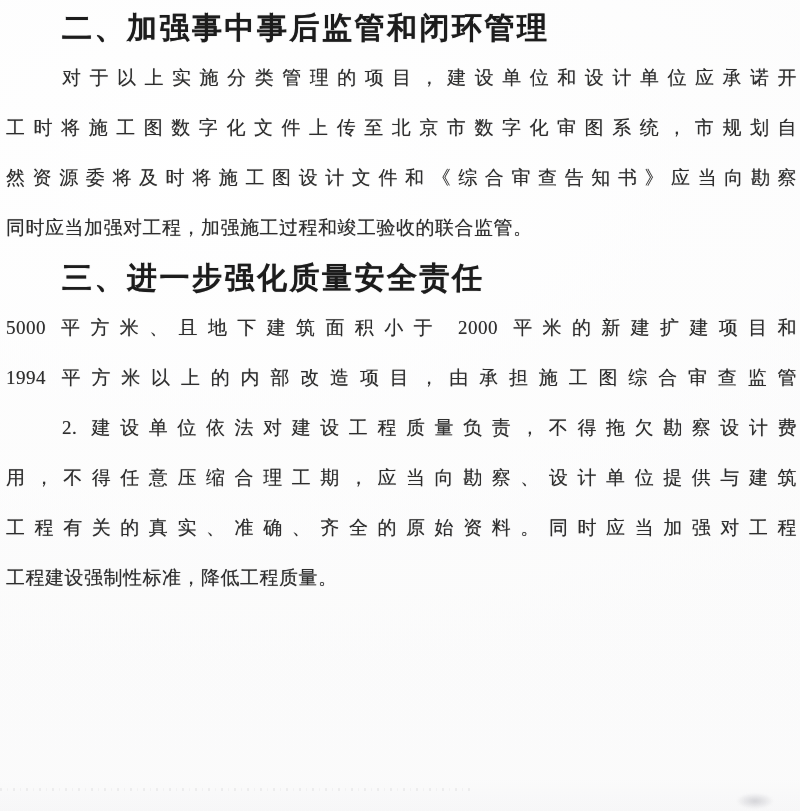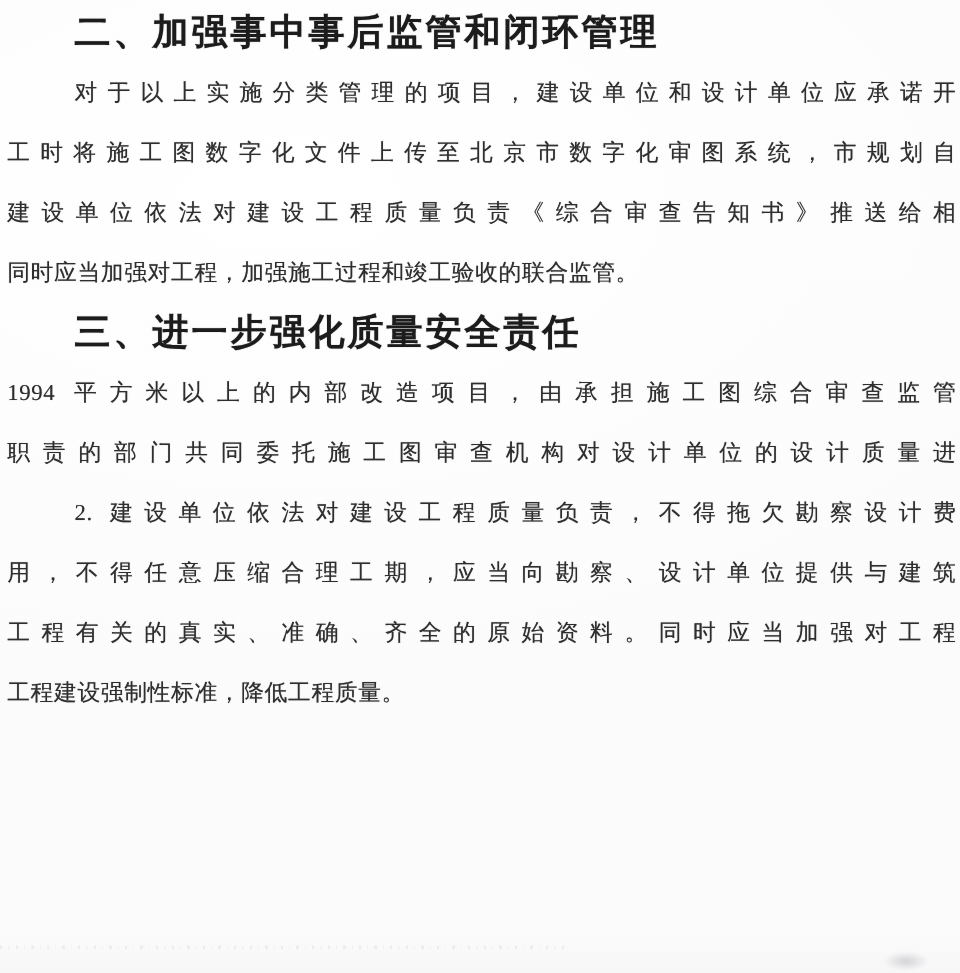--- a/index.html
+++ b/index.html
@@ -58,25 +58,25 @@
   }
 </style>
 </head>
 <body>
 
 <div class="page">
   <div class="doc" id="doc">
       <div class="line heading indent">二、加强事中事后监管和闭环管理</div>
       <div class="line body indent">对于以上实施分类管理的项目，建设单位和设计单位应承诺开</div>
       <div class="line body">工时将施工图数字化文件上传至北京市数字化审图系统，市规划自</div>
-      <div class="line body">建设单位依法对建设工程质量负责《综合审查告知书》推送给相</div>
+      <div class="line body">然资源委将及时将施工图设计文件和《综合审查告知书》应当向勘察</div>
       <div class="line body last">同时应当加强对工程，加强施工过程和竣工验收的联合监管。</div>
       <div class="line heading indent">三、进一步强化质量安全责任</div>
+      <div class="line body">5000 平方米、且地下建筑面积小于 2000 平米的新建扩建项目和</div>
       <div class="line body">1994 平方米以上的内部改造项目，由承担施工图综合审查监管</div>
-      <div class="line body">职责的部门共同委托施工图审查机构对设计单位的设计质量进</div>
       <div class="line body indent">2. 建设单位依法对建设工程质量负责，不得拖欠勘察设计费</div>
       <div class="line body">用，不得任意压缩合理工期，应当向勘察、设计单位提供与建筑</div>
       <div class="line body">工程有关的真实、准确、齐全的原始资料。同时应当加强对工程</div>
       <div class="line body last">工程建设强制性标准，降低工程质量。</div>
     </div>
   <div class="edge-noise"></div>
   <div class="smudge"></div>
 </div>
 
 </body></html>

